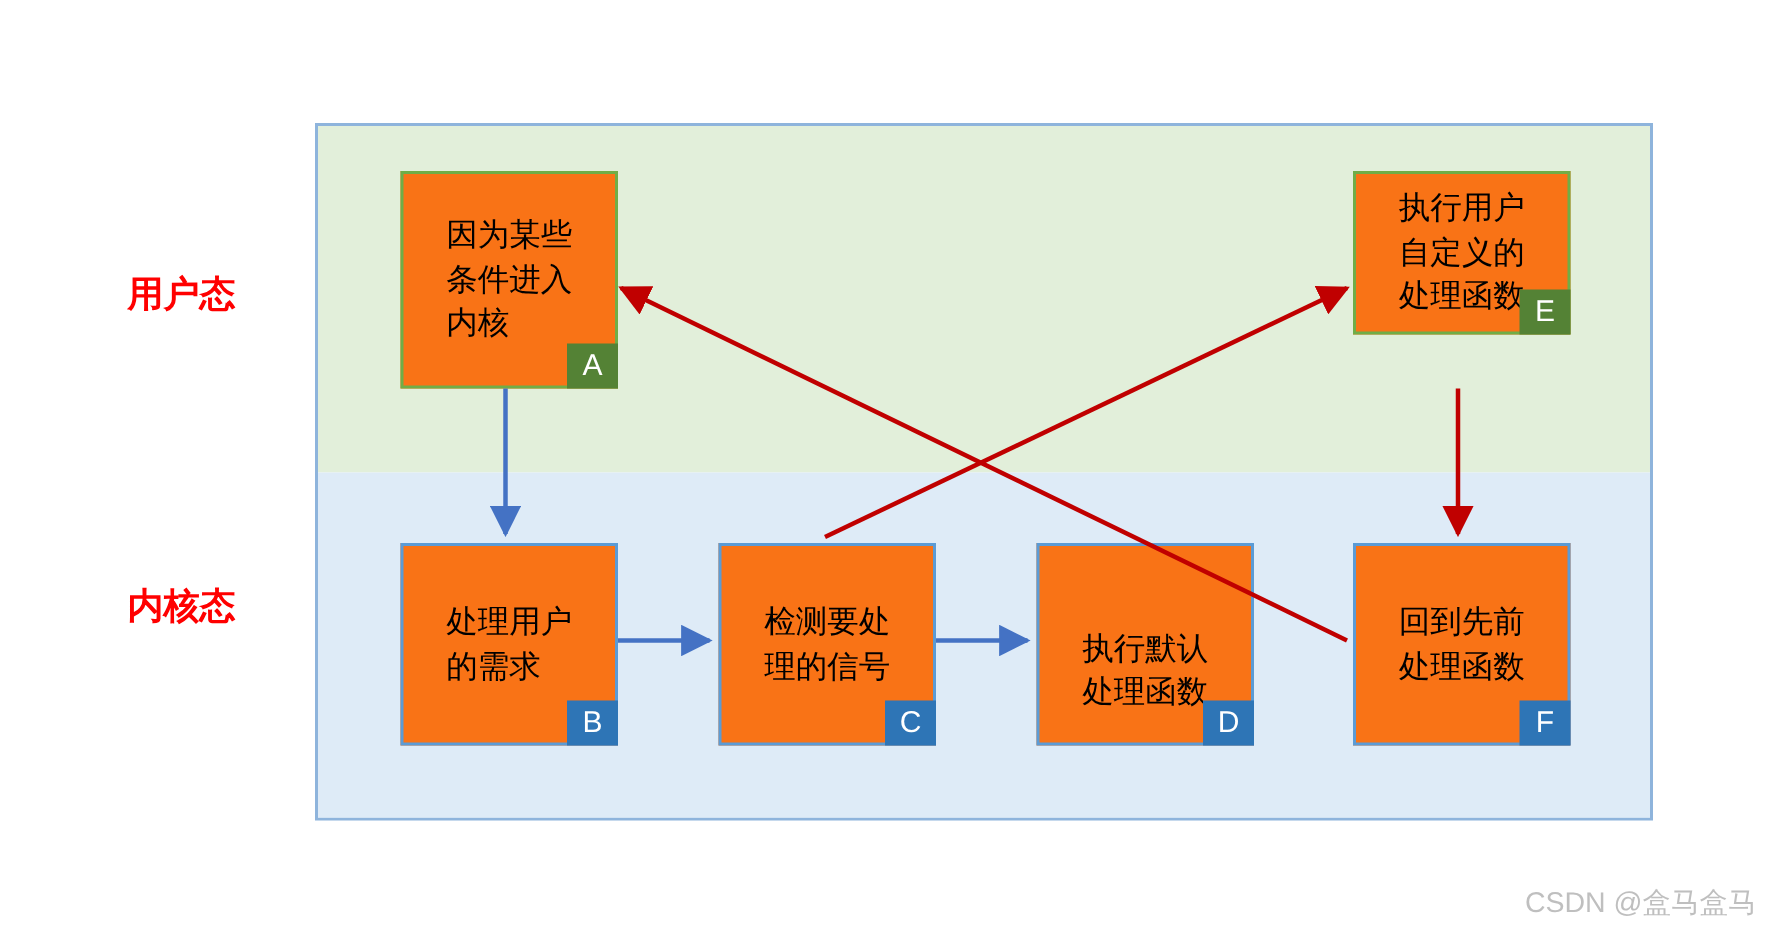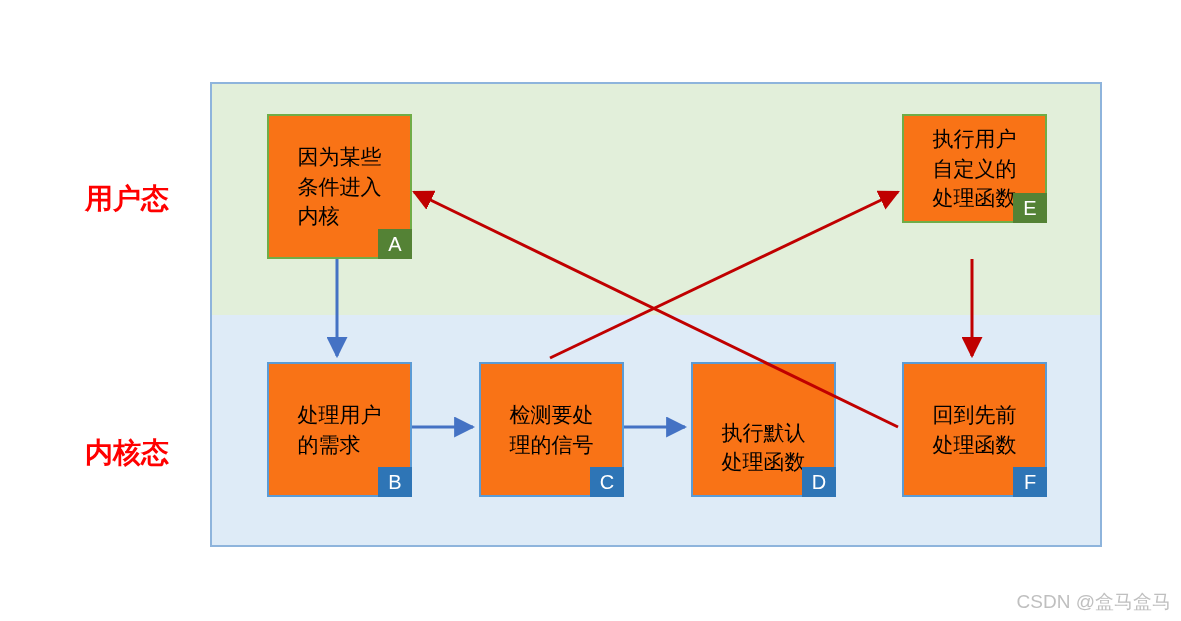--- a/index.html
+++ b/index.html
@@ -26,21 +26,21 @@
     background: #e2efda;
   }
   .lower-region {
     position: absolute;
     left: 0; top: 231px; right: 0; bottom: 0;
     background: #deebf7;
   }
   .region-label {
     position: absolute;
     color: #ff0000;
-    font-size: 28px;
+    font-size: 24px;
     font-weight: bold;
   }
   .box {
     position: absolute;
     background: #f97316;
     border: 2px solid;
     text-align: left;
     font-size: 21px;
     color: #000;
     display: flex;
@@ -78,21 +78,21 @@
     top: 82px;
     width: 892px;
     height: 465px;
     pointer-events: none;
   }
 </style>
 </head>
 <body>
 
 <div class="region-label" style="left:85px; top:180px;">用户态</div>
-<div class="region-label" style="left:85px; top:434px;">内核态</div>
+<div class="region-label" style="left:85px; top:388px;">内核态</div>
 
 <div class="container">
   <div class="upper-region"></div>
   <div class="lower-region"></div>
 
   <div class="box box-green" style="left:55px; top:30px; width:145px; height:145px;">
     <span style="white-space:pre-line;">因为某些
 条件进入
 内核</span>
     <div class="badge badge-green">A</div>

